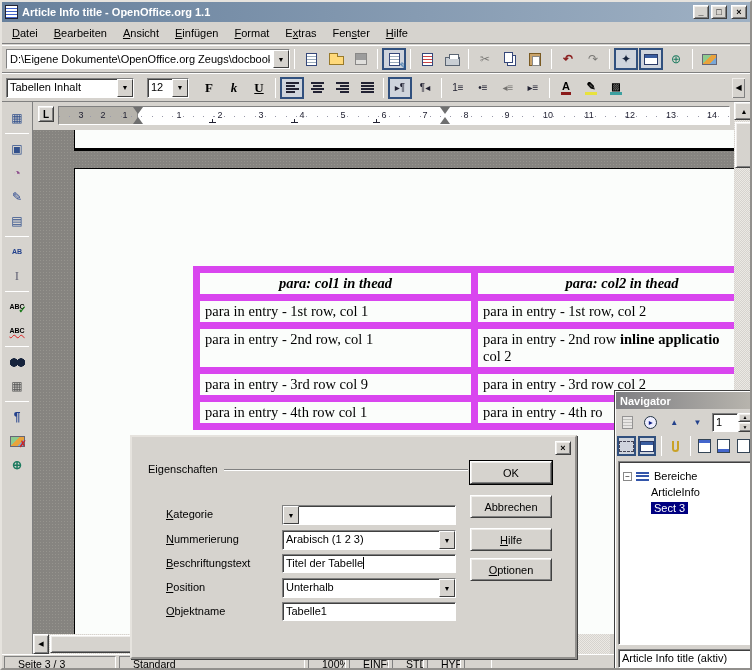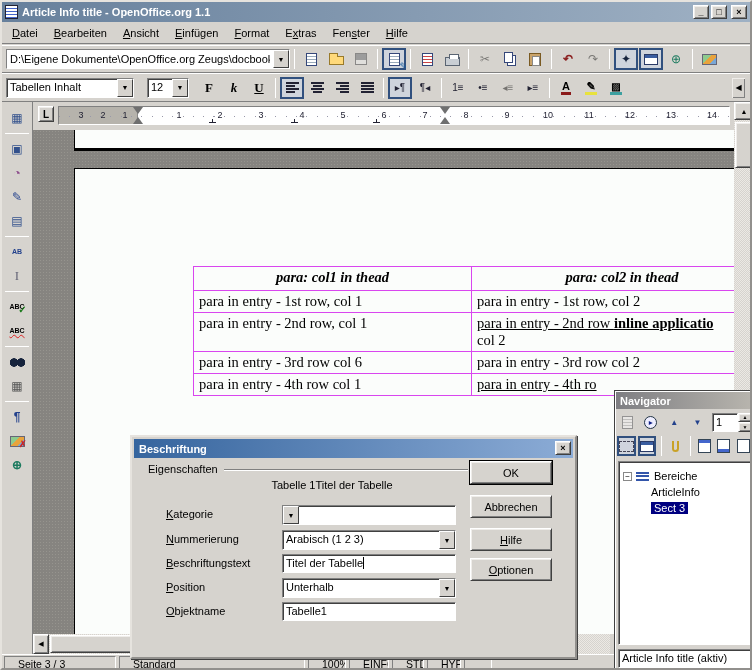--- a/index.html
+++ b/index.html
@@ -89,24 +89,24 @@
         background:linear-gradient(#223,#223) center top/1px 4px no-repeat;}
   
   .ws{position:absolute;left:31px;top:128px;width:701px;height:504px;background:#868480;
       background-image:radial-gradient(#96948e 1px,transparent 1px);background-size:3px 3px;overflow:hidden;}
   .page2{position:absolute;left:41px;top:0;width:700px;height:21px;background:#fbfdfb;
          border-left:1px solid #000;border-bottom:3px solid #000;}
   .page3{position:absolute;left:41px;top:38px;width:700px;height:466px;background:#fbfdfb;
          border-left:1px solid #000;border-top:1px solid #000;}
   .dtable{position:absolute;left:118px;top:97px;width:580px;border-collapse:collapse;
           font-family:"Liberation Serif",serif;font-size:14.5px;table-layout:fixed;}
-  .dtable td,.dtable th{border:1px solid #d946ef;padding:2px 5px;vertical-align:top;text-align:left;font-weight:normal;}
+  .dtable td,.dtable th{border:7px solid #d946ef;padding:2px 5px;vertical-align:top;text-align:left;font-weight:normal;}
   .dtable th{text-align:center;font-weight:bold;font-style:italic;height:24px;}
   .c1{width:278px;}
-  .nw{white-space:nowrap;text-decoration:underline;}
+  .nw{white-space:nowrap;}
   
   .vscroll{position:absolute;left:732px;top:100px;width:20px;height:532px;background:#ece9e4;
            background-image:linear-gradient(45deg,#d6d3ce 25%,transparent 25%,transparent 75%,#d6d3ce 75%),linear-gradient(45deg,#d6d3ce 25%,transparent 25%,transparent 75%,#d6d3ce 75%);
            background-size:2px 2px;background-position:0 0,1px 1px;}
   .sbtn{position:absolute;display:flex;align-items:center;justify-content:center;font-size:7px;background:#d6d3ce;}
   .vthumb{position:absolute;left:1px;top:20px;width:18px;height:46px;}
   .hscroll{position:absolute;left:31px;top:632px;width:577px;height:20px;background:#ece9e4;
            background-image:linear-gradient(45deg,#d6d3ce 25%,transparent 25%,transparent 75%,#d6d3ce 75%),linear-gradient(45deg,#d6d3ce 25%,transparent 25%,transparent 75%,#d6d3ce 75%);
            background-size:2px 2px;background-position:0 0,1px 1px;}
   .hthumb{position:absolute;left:17px;top:1px;width:95px;height:18px;}
@@ -416,21 +416,21 @@
           <td>para in entry - 1st row, col 2</td>
         </tr>
         <tr>
           <td class="c1">para in entry - 2nd row, col 1</td>
           <td>
             <span class="nw"><span>para in entry - 2nd row </span><b>inline applicatio</b></span>
             <div>col 2</div>
           </td>
         </tr>
         <tr>
-          <td class="c1">para in entry - 3rd row col 6</td>
+          <td class="c1">para in entry - 3rd row col 9</td>
           <td>para in entry - 3rd row col 2</td>
         </tr>
         <tr>
           <td class="c1">para in entry - 4th row col 1</td>
           <td class="nw">para in entry - 4th ro</td>
         </tr>
       </tbody>
         </table>
     </div>
   </div>
@@ -519,27 +519,23 @@
       <div class="titem" style="padding-left:28px">
         <span class="sel">Sect 3</span>
       </div>
     </div>
     <div class="navcombo">
       <div class="tfield">Article Info title (aktiv)</div>
     </div>
   </div>
 
   <div class="dlg">
-    <div class="dlg-title">
-        <span>Beschriftung</span>
-      </div>
     <span class="dlg-x pbtn">×</span>
     <span class="grp-lbl">Eigenschaften</span>
     <span class="grp-line"></span>
-    <div class="preview">Tabelle 1Titel der Tabelle</div>
 
     <span class="flabel" style="top:71px"><span class="u">K</span><span>ategorie</span></span>
     <span class="ffield combo" style="top:68px;height:20px">
       <span class="drop">▼</span>
     </span>
 
     <span class="flabel" style="top:96px"><span class="u">N</span><span>ummerierung</span></span>
     <span class="ffield combo" style="top:93px;height:20px">
       <span class="val">Arabisch (1 2 3)</span>
       <span class="drop">▼</span>

